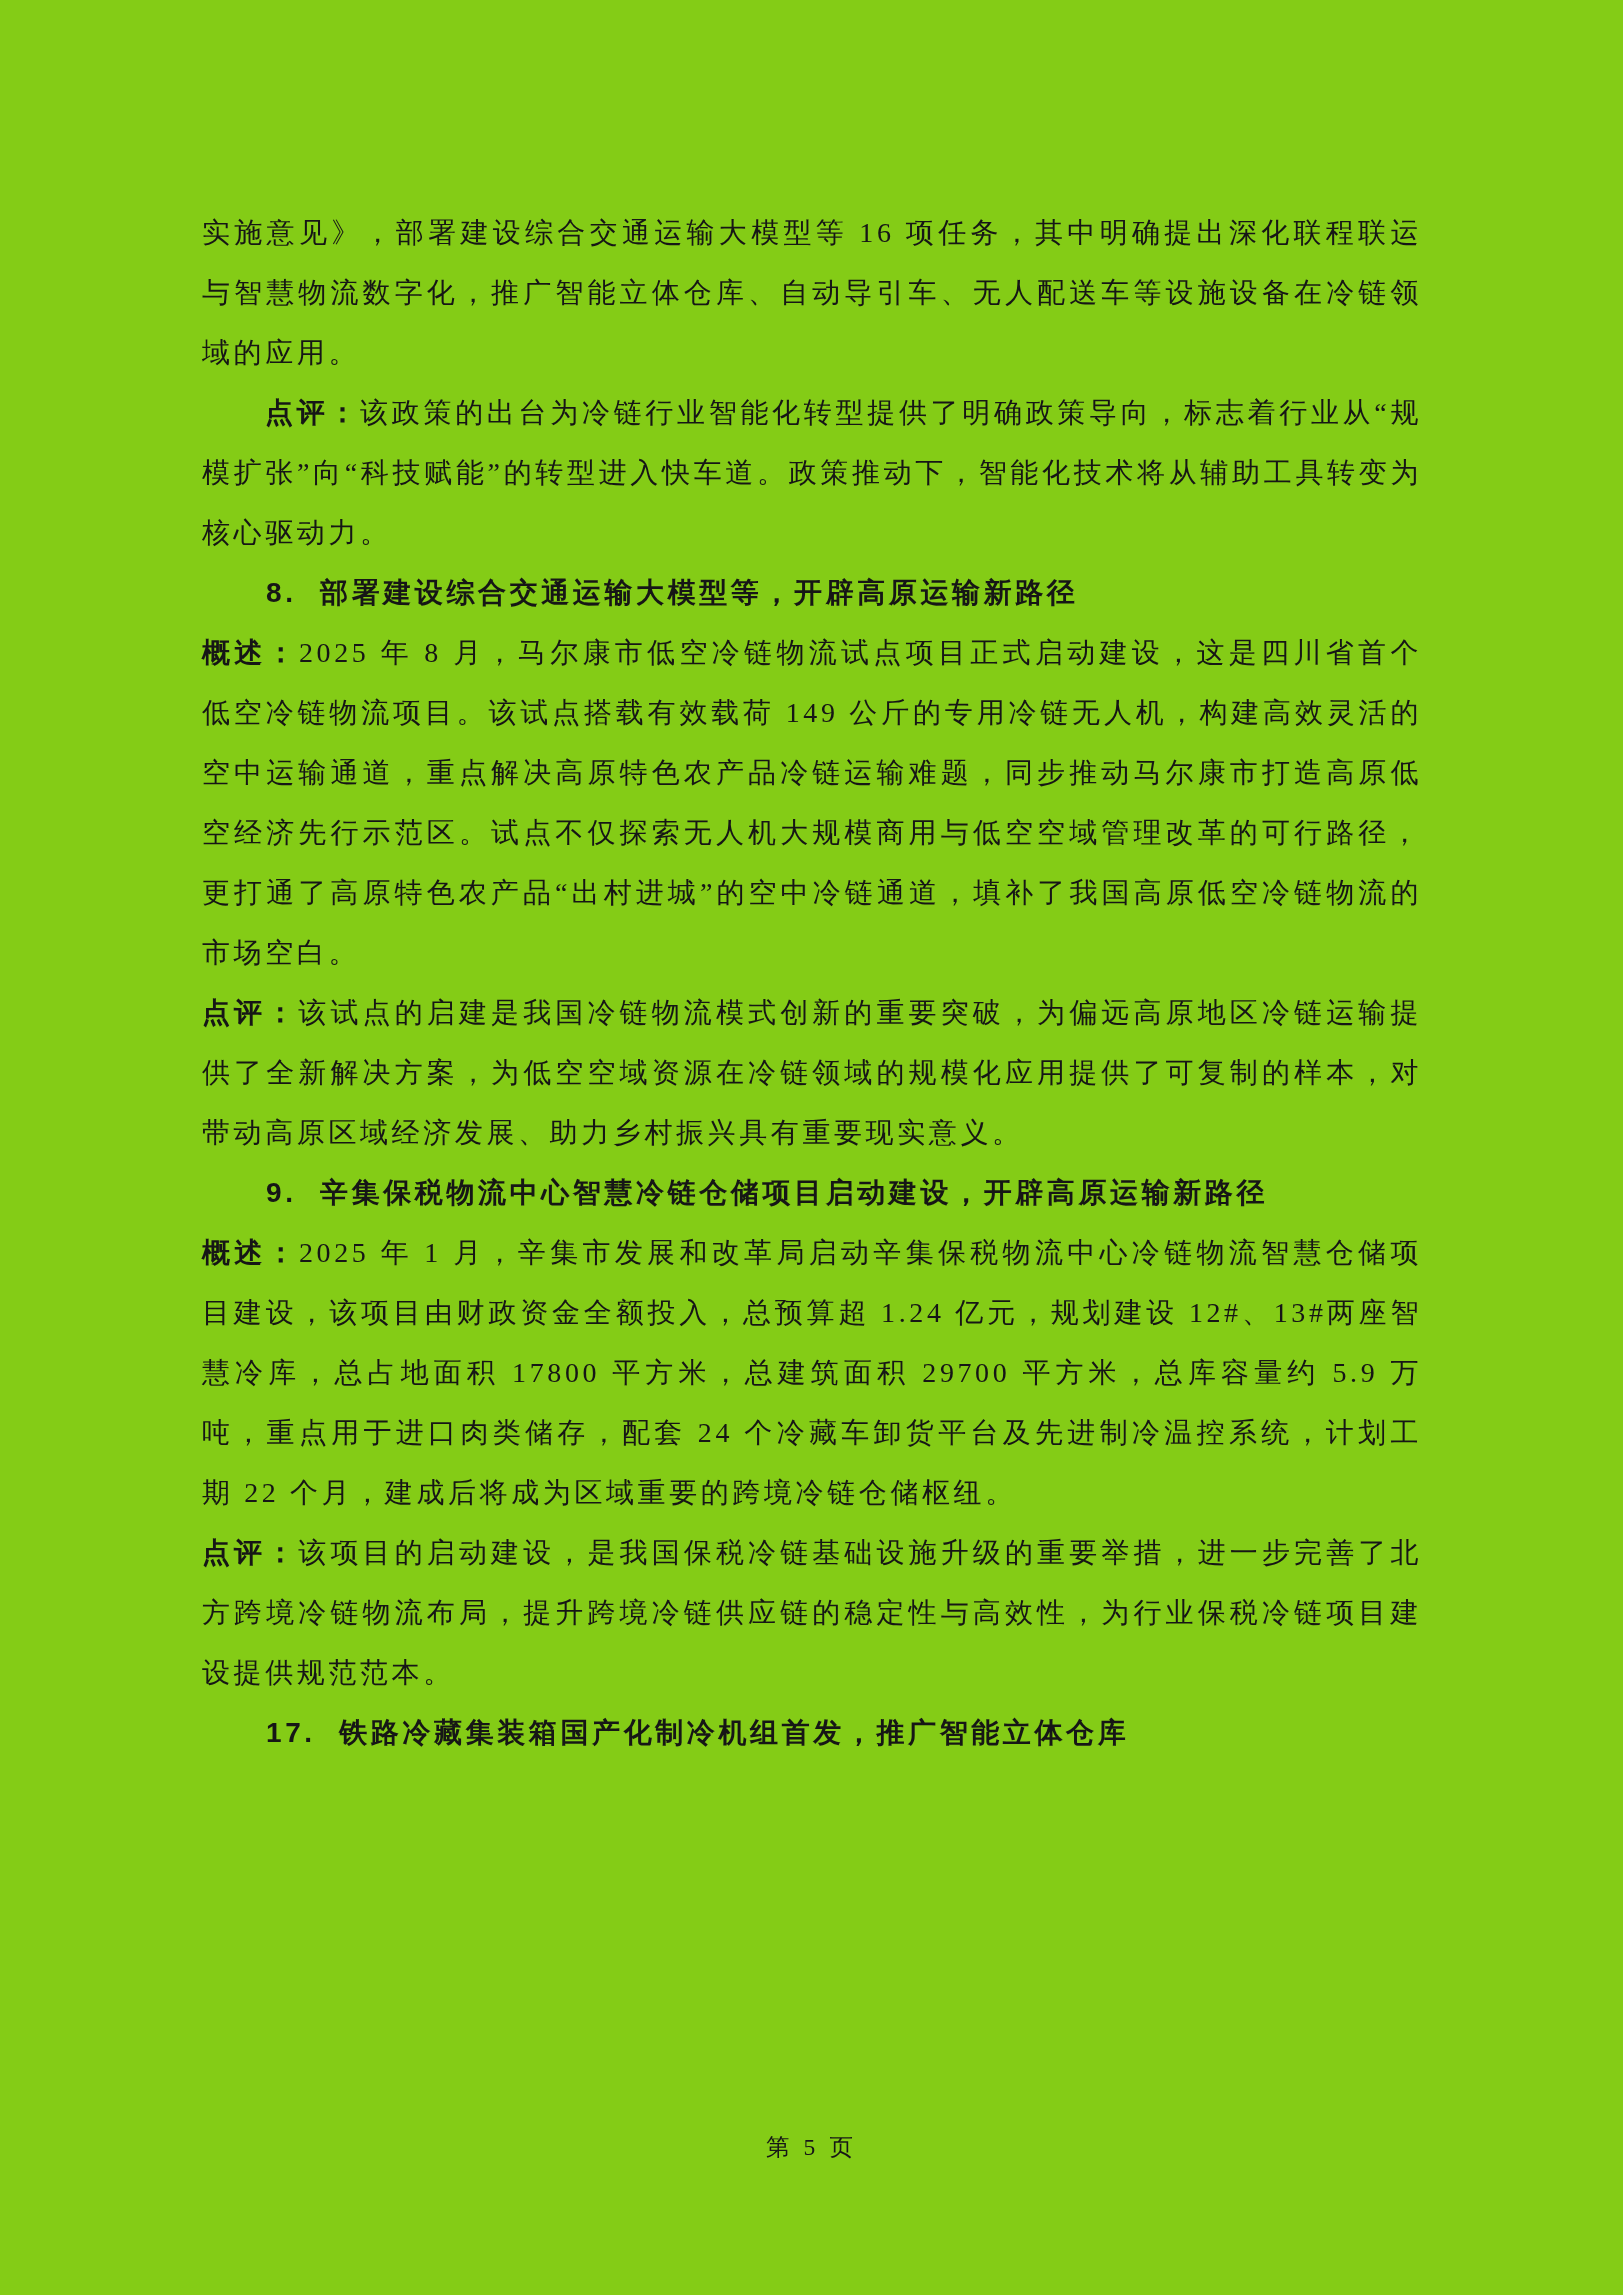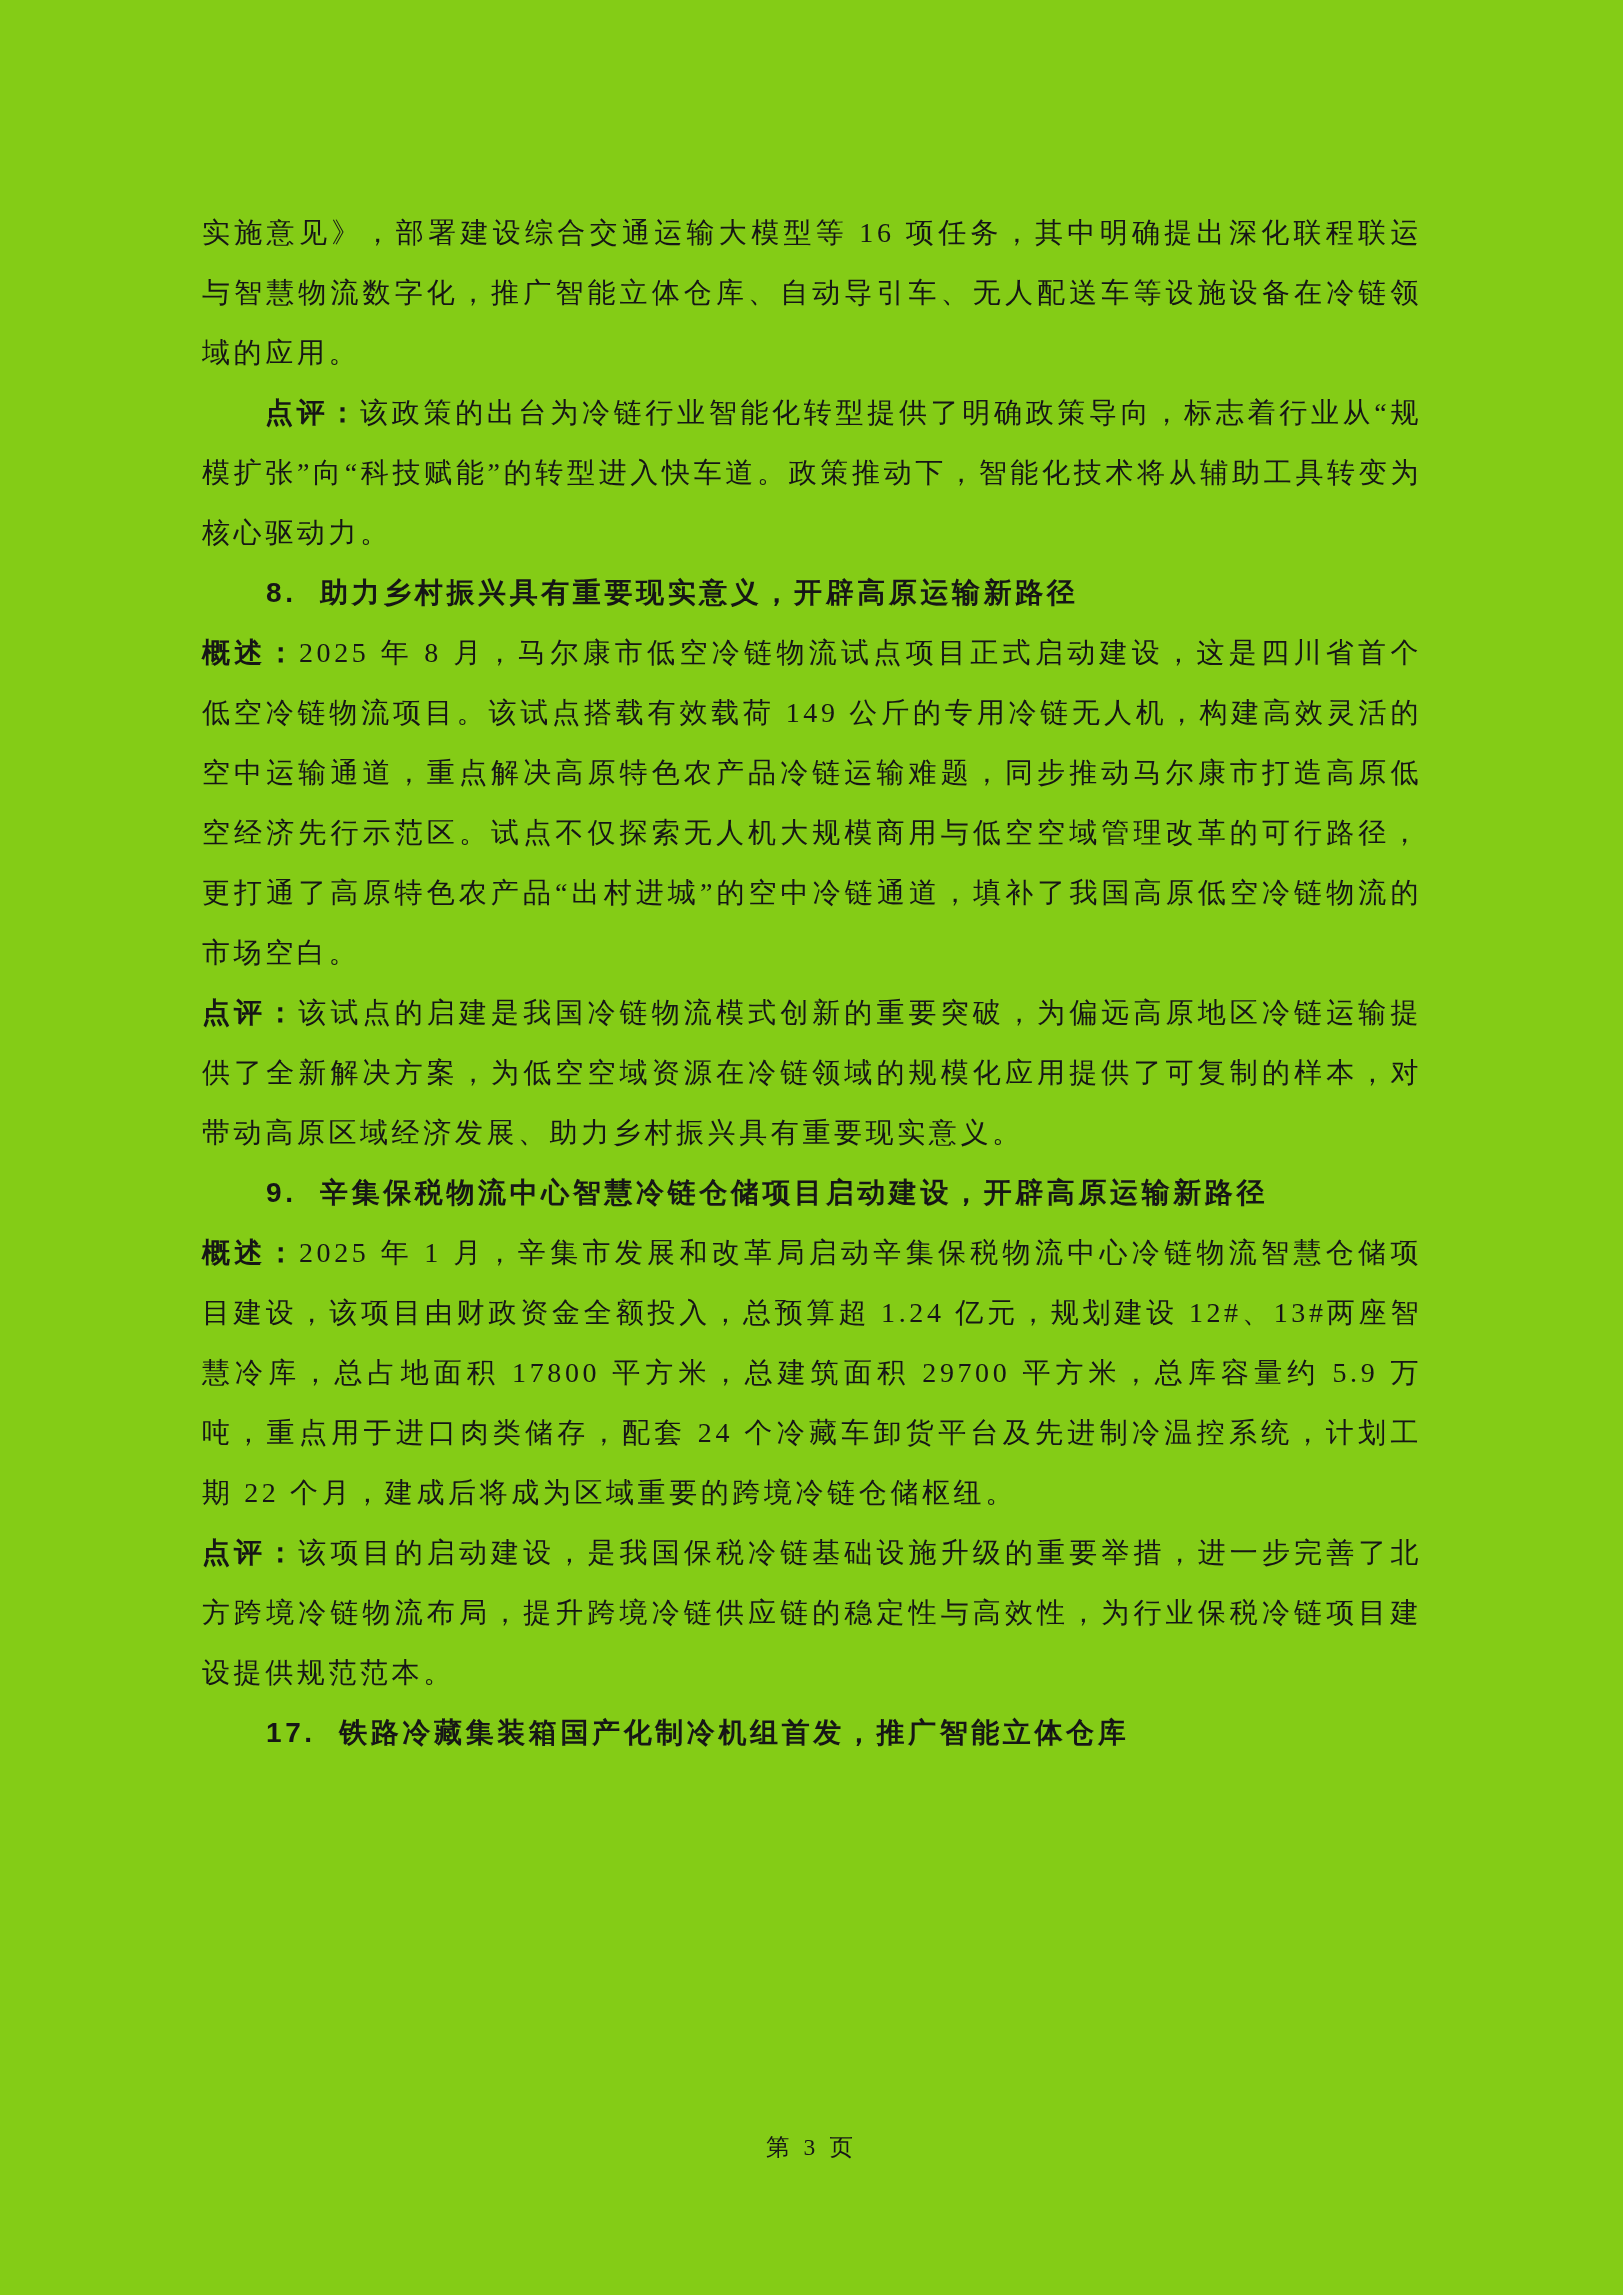--- a/index.html
+++ b/index.html
@@ -63,32 +63,32 @@
 <body>
 
 <div class="page">
   <div class="content">
 
     <p class="para-flush"><span>实施意见》，部署建设综合交通运输大模型等 16 项任务，其中明确提出深化联程联运与智慧物流数字化，推广智能立体仓库、自动导引车、无人配送车等设施设备在冷链领域的应用。</span></p>
 
     <p class="para-indent2"><span class="lbl">点评：</span><span>该政策的出台为冷链行业智能化转型提供了明确政策导向，标志着行业从“规模扩张”向“科技赋能”的转型进入快车道。政策推动下，智能化技术将从辅助工具转变为核心驱动力。</span></p>
 
     <div class="item">
-      <p class="item-heading"><span class="h-num">8.</span><span>助力乡村振兴具有重要现实意义，开辟高原运输新路径</span></p>
+      <p class="item-heading"><span class="h-num">8.</span><span>部署建设综合交通运输大模型等，开辟高原运输新路径</span></p>
       <p class="item-block"><span class="lbl">概述：</span><span>2025 年 8 月，马尔康市低空冷链物流试点项目正式启动建设，这是四川省首个低空冷链物流项目。该试点搭载有效载荷 149 公斤的专用冷链无人机，构建高效灵活的空中运输通道，重点解决高原特色农产品冷链运输难题，同步推动马尔康市打造高原低空经济先行示范区。试点不仅探索无人机大规模商用与低空空域管理改革的可行路径，更打通了高原特色农产品“出村进城”的空中冷链通道，填补了我国高原低空冷链物流的市场空白。</span></p>
       <p class="item-block"><span class="lbl">点评：</span><span>该试点的启建是我国冷链物流模式创新的重要突破，为偏远高原地区冷链运输提供了全新解决方案，为低空空域资源在冷链领域的规模化应用提供了可复制的样本，对带动高原区域经济发展、助力乡村振兴具有重要现实意义。</span></p>
     </div>
 
     <div class="item">
       <p class="item-heading"><span class="h-num">9.</span><span>辛集保税物流中心智慧冷链仓储项目启动建设，开辟高原运输新路径</span></p>
       <p class="item-block"><span class="lbl">概述：</span><span>2025 年 1 月，辛集市发展和改革局启动辛集保税物流中心冷链物流智慧仓储项目建设，该项目由财政资金全额投入，总预算超 1.24 亿元，规划建设 12#、13#两座智慧冷库，总占地面积 17800 平方米，总建筑面积 29700 平方米，总库容量约 5.9 万吨，重点用于进口肉类储存，配套 24 个冷藏车卸货平台及先进制冷温控系统，计划工期 22 个月，建成后将成为区域重要的跨境冷链仓储枢纽。</span></p>
       <p class="item-block"><span class="lbl">点评：</span><span>该项目的启动建设，是我国保税冷链基础设施升级的重要举措，进一步完善了北方跨境冷链物流布局，提升跨境冷链供应链的稳定性与高效性，为行业保税冷链项目建设提供规范范本。</span></p>
     </div>
 
     <div class="item">
       <p class="item-heading"><span class="h-num">17.</span><span>铁路冷藏集装箱国产化制冷机组首发，推广智能立体仓库</span></p>
     </div>
 
   </div>
 
-  <div class="footer"><span>第 3 页</span></div>
+  <div class="footer"><span>第 5 页</span></div>
 </div>
 
 
 </body></html>

